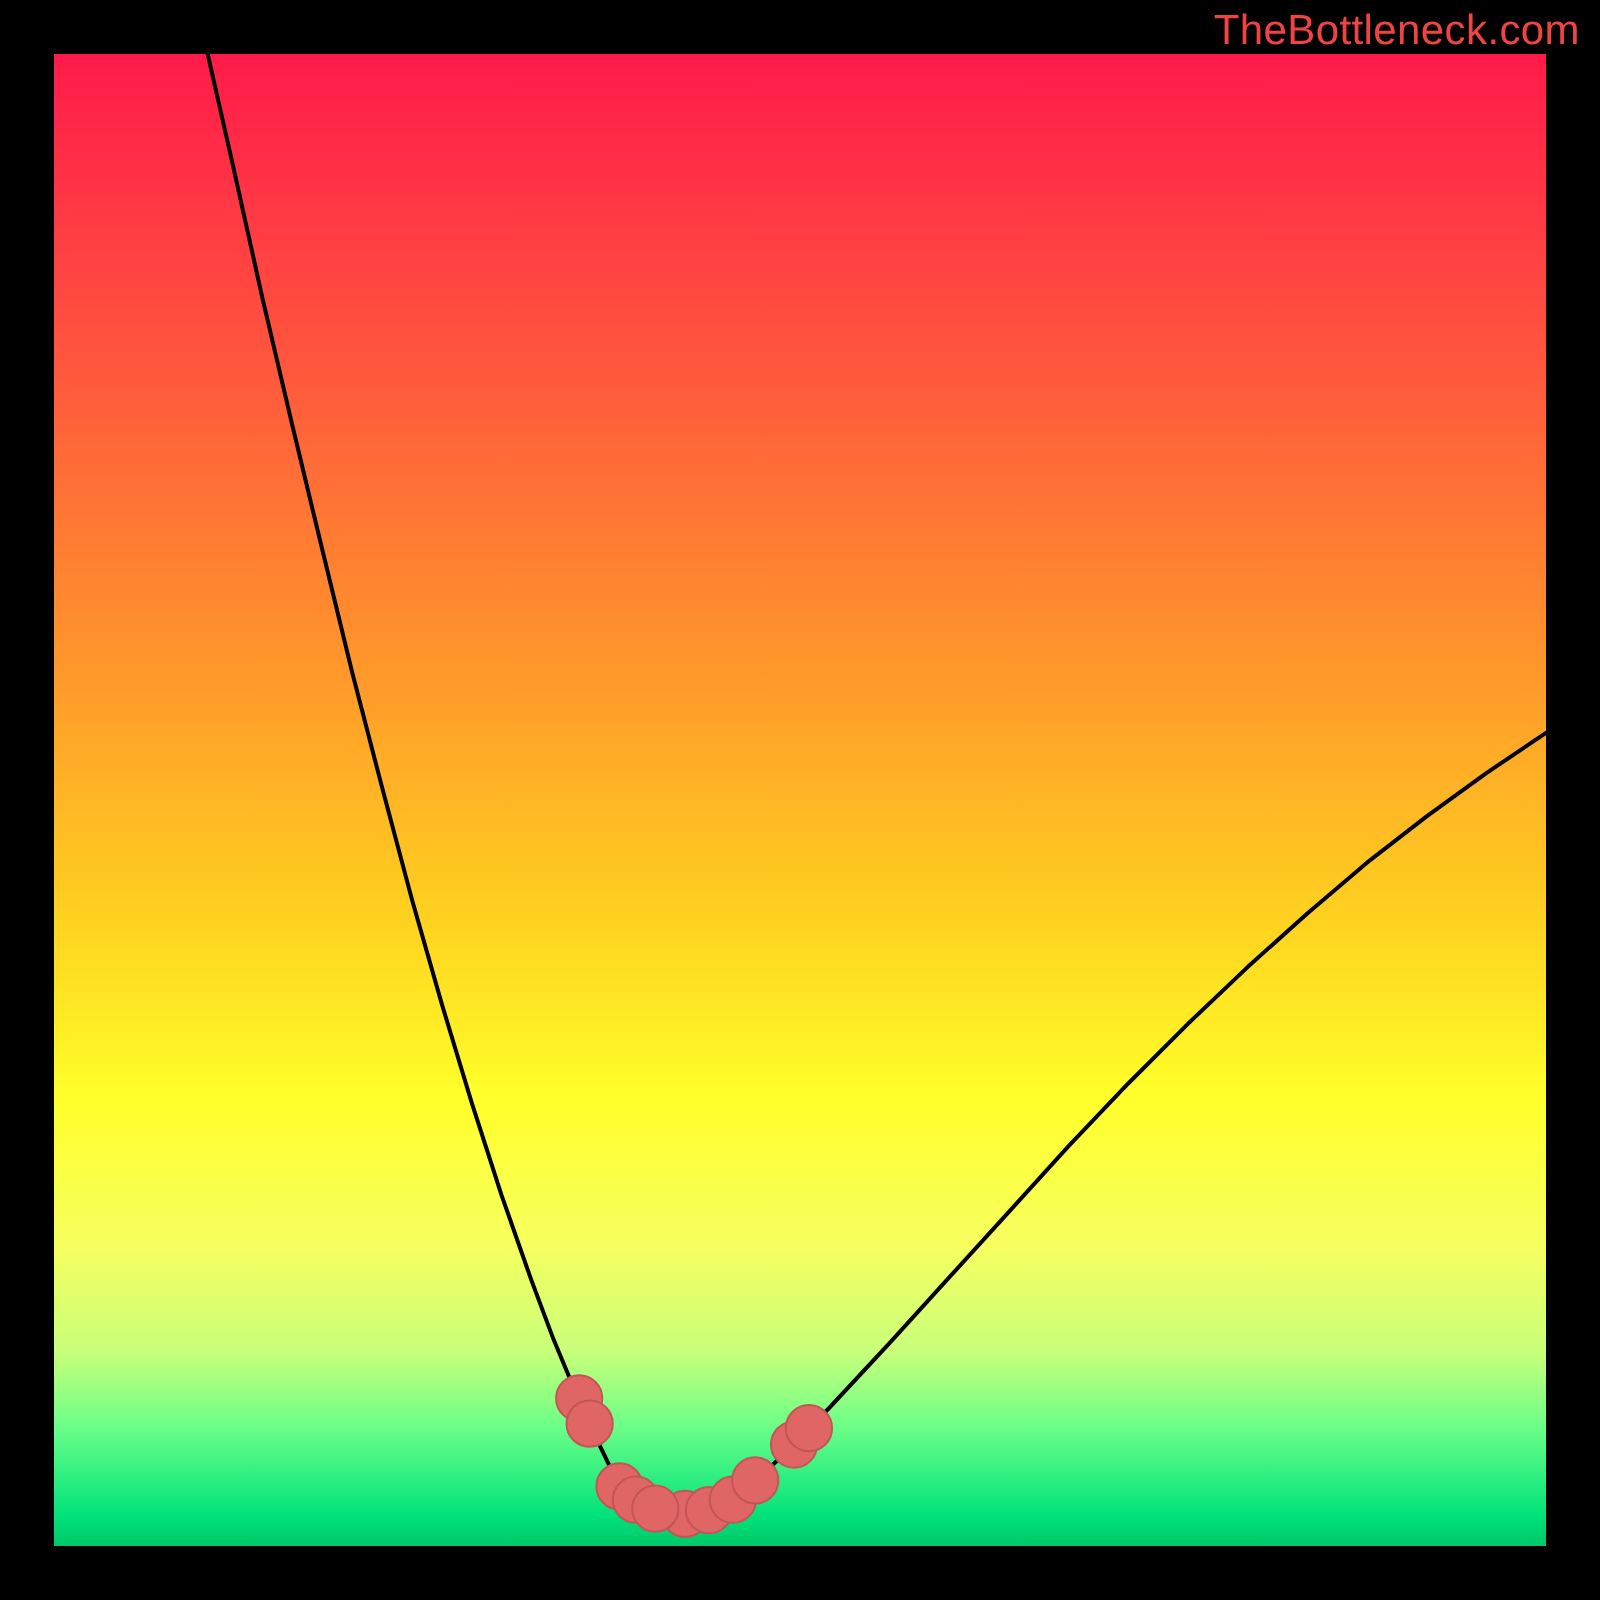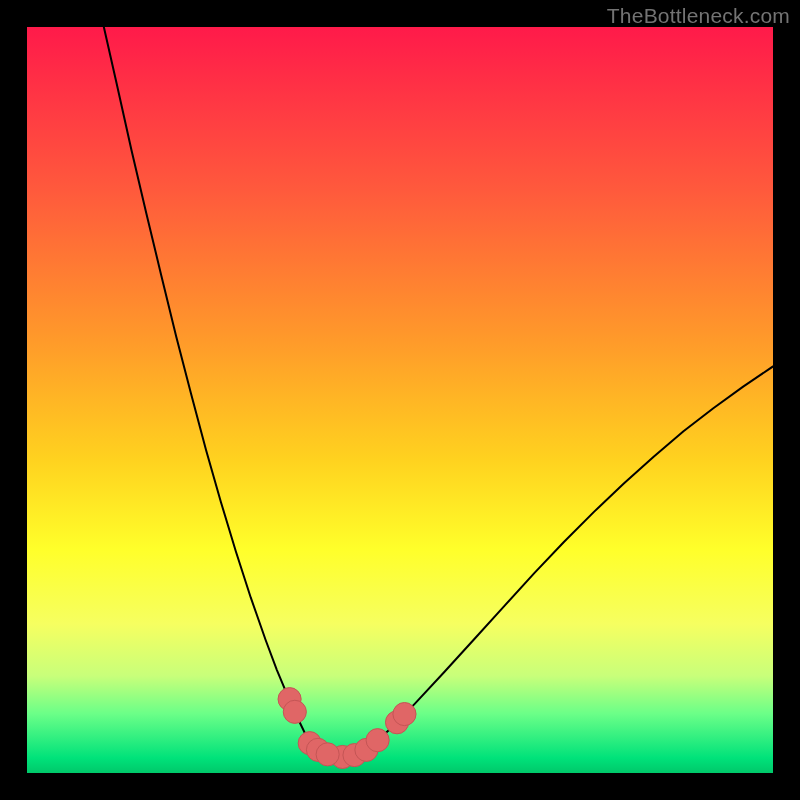--- a/index.html
+++ b/index.html
@@ -55,21 +55,21 @@
   }
   svg.curves {
     position: absolute;
     left: 0; top: 0;
   }
 </style>
 </head>
 <body>
 
 <div class="frame">
-  <div class="watermark" style="color: #737373;">TheBottleneck.com</div>
+  <div class="watermark" style="color: #ef4444;">TheBottleneck.com</div>
 
   <div class="plot-area">
     <div class="gradient" style="background: linear-gradient(rgb(255, 26, 74) 0%, rgb(255, 90, 60) 22%, rgb(255, 154, 42) 42%, rgb(255, 210, 31) 58%, rgb(255, 255, 42) 70%, rgb(246, 255, 96) 80%, rgb(200, 255, 122) 87%, rgb(108, 255, 136) 92%, rgb(0, 226, 122) 98%, rgb(0, 200, 106) 100%);"></div>
 
     <svg class="curves" width="746" height="746" viewBox="0 0 746 746">
       <g id="lines-group">
           <path d="M76.84 0.00 L89.52 55.95 L104.44 123.09 L119.36 186.50 L134.28 248.42 L149.20 309.59 L164.12 367.03 L179.04 422.98 L193.96 475.20 L208.88 524.44 L223.80 570.69 L238.72 613.21 L249.91 643.05 L261.10 669.91 L272.29 694.53 L281.99 714.67" fill="none" stroke="#000000" stroke-width="2" stroke-linecap="round" stroke-linejoin="round"></path>
           <path d="M281.99 714.67 L290.94 722.87 L298.40 726.98 L305.86 729.22 L313.32 729.96 L320.78 729.59 L328.24 727.72 L335.70 724.37 L343.16 719.52 L349.13 714.67" fill="none" stroke="#000000" stroke-width="2" stroke-linecap="round" stroke-linejoin="round"></path>
           <path d="M349.13 714.67 L365.54 699.75 L387.92 676.62 L417.76 644.54 L447.60 611.72 L477.44 578.90 L507.28 546.07 L537.12 514.74 L566.96 484.90 L596.80 456.55 L626.64 429.70 L656.48 404.33 L686.32 381.21 L716.16 359.57 L746.00 339.43" fill="none" stroke="#000000" stroke-width="2" stroke-linecap="round" stroke-linejoin="round"></path>
         </g>

